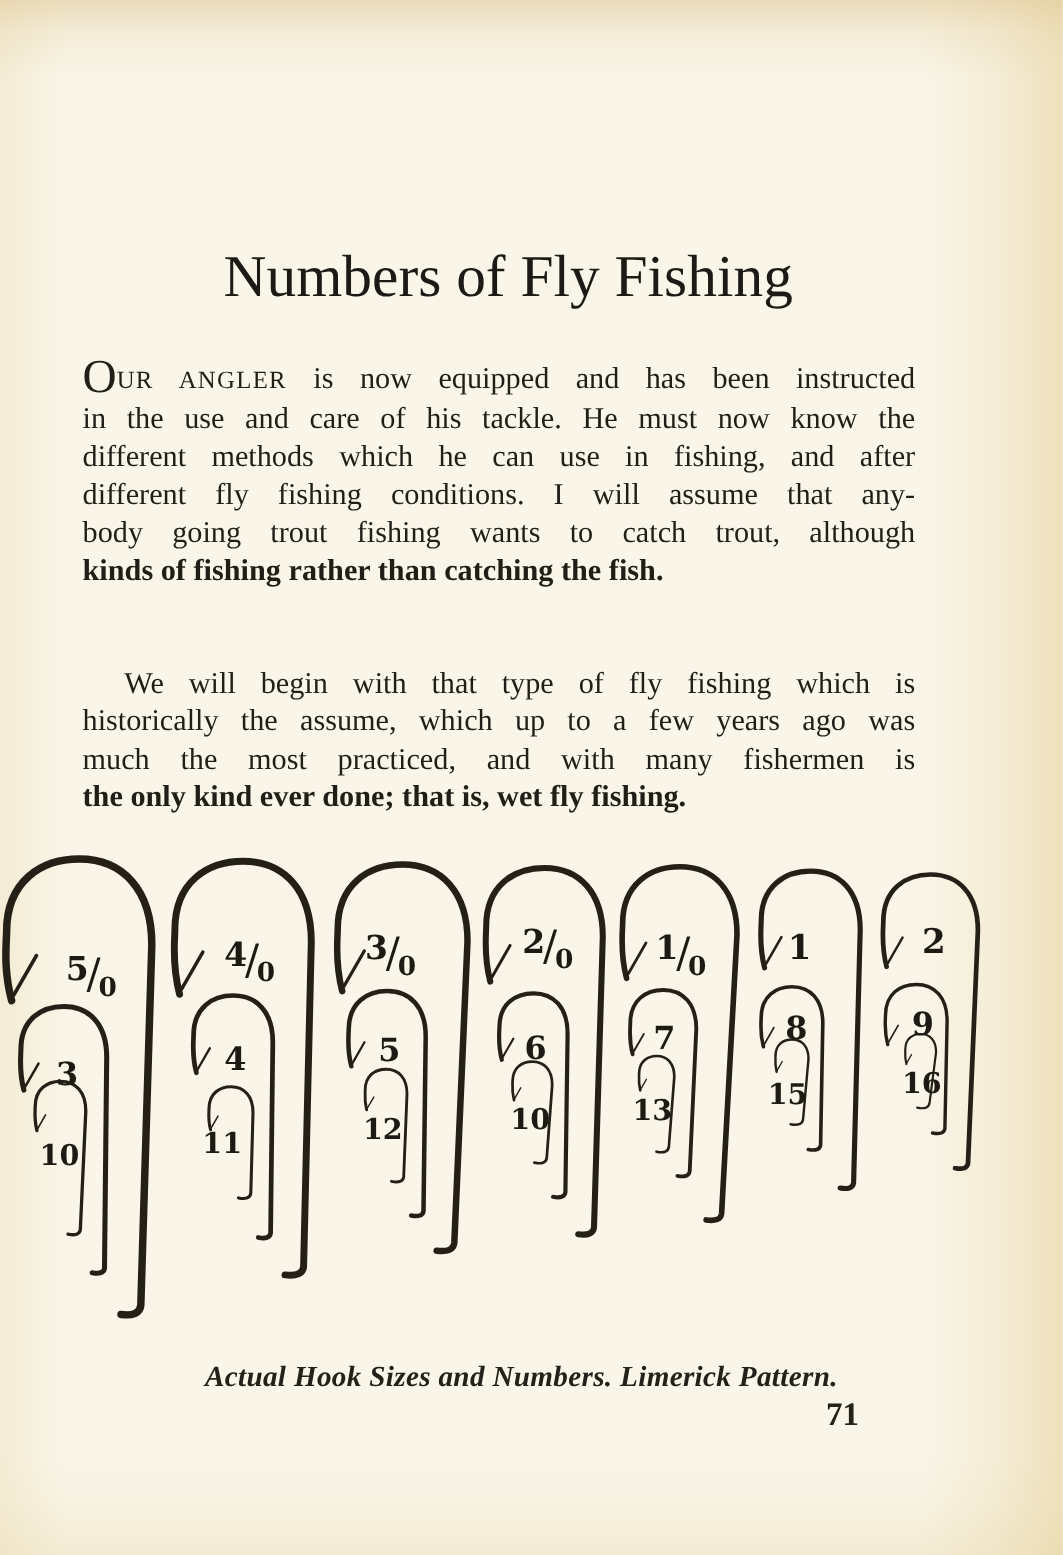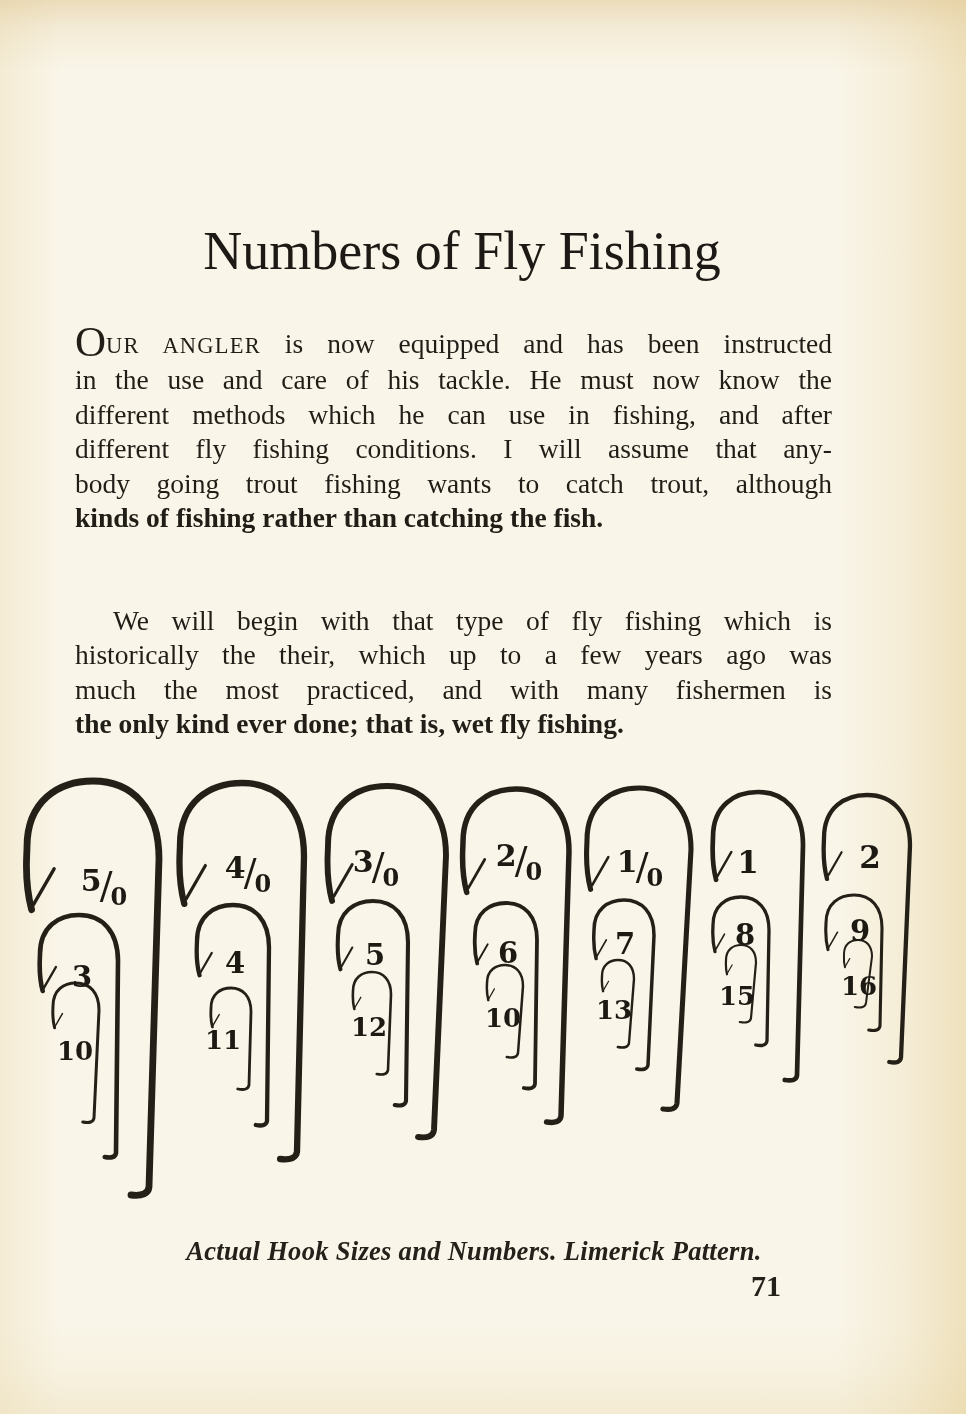--- a/index.html
+++ b/index.html
@@ -28,21 +28,21 @@
     font-size:27.5px;line-height:34.4px;
     color:#211e18;
   }
   .para1{top:327px;}
   .para2{top:604px;}
   .tline{text-align:justify;text-align-last:justify;}
   .tline.last{text-align-last:left;font-weight:bold;}
   .tline.indent{text-indent:38px;}
   .lead{font-size:43px;line-height:0;vertical-align:-3px;}
   .sc{font-size:22.5px;letter-spacing:1.2px;}
-  .figure{position:absolute;top:0;left:0;width:922px;height:1414px;margin-left:21px;}
+  .figure{position:absolute;top:0;left:0;width:922px;height:1414px;}
   .hook-svg{position:absolute;top:0;left:0;}
   .hook-label{
     position:absolute;transform:translate(-50%,-50%);
     font-family:"DejaVu Serif", serif;font-weight:bold;color:#1d1a14;
     white-space:nowrap;line-height:1;
   }
   .hook-label.large{font-size:31px;}
   .hook-label.medium{font-size:29px;}
   .hook-label.small{font-size:26px;}
   .frn{display:inline-block;font-size:30px;transform:translateY(-7px);}
@@ -72,21 +72,21 @@
     <div class="tline"><span class="lead">O</span><span class="sc">UR ANGLER</span> <span>is now equipped and has been instructed</span></div>
   <div class="tline">in the use and care of his tackle. He must now know the</div>
       <div class="tline">different methods which he can use in fishing, and after</div>
       <div class="tline">different fly fishing conditions. I will assume that any-</div>
       <div class="tline">body going trout fishing wants to catch trout, although</div>
       <div class="tline last">kinds of fishing rather than catching the fish.</div>
     </div>
 
   <div class="para para2" id="para2">
       <div class="tline indent">We will begin with that type of fly fishing which is</div>
-      <div class="tline">historically the their, which up to a few years ago was</div>
+      <div class="tline">historically the assume, which up to a few years ago was</div>
       <div class="tline">much the most practiced, and with many fishermen is</div>
       <div class="tline last">the only kind ever done; that is, wet fly fishing.</div>
     </div>
 
   <div class="figure" id="figure">
       <svg width="966" height="1414" viewBox="0 0 966 1414" class="hook-svg">
         <g>
           <path d="M 10.6 909.7 C 2.7 880 6 856.9 6 847 C 6 800.8 37.7 781 72 781 C 111.6 781 138 808.7 138 858.9 L 128 1186.8 Q 127 1197 110 1195" fill="none" stroke="#241f17" stroke-width="6.8" stroke-linecap="round" stroke-linejoin="round"></path>
           <path d="M 12.6 904.4 L 33.1 868.8" fill="none" stroke="#241f17" stroke-width="3.4" stroke-linecap="round"></path>
           <path d="M 21.7 991 C 17.1 973.5 19 959.9 19 954 C 19 926.7 37.7 915 58 915 C 81.4 915 97 931.4 97 961 L 95 1153 Q 94 1159 83.8 1157" fill="none" stroke="#241f17" stroke-width="4.6" stroke-linecap="round" stroke-linejoin="round"></path>

